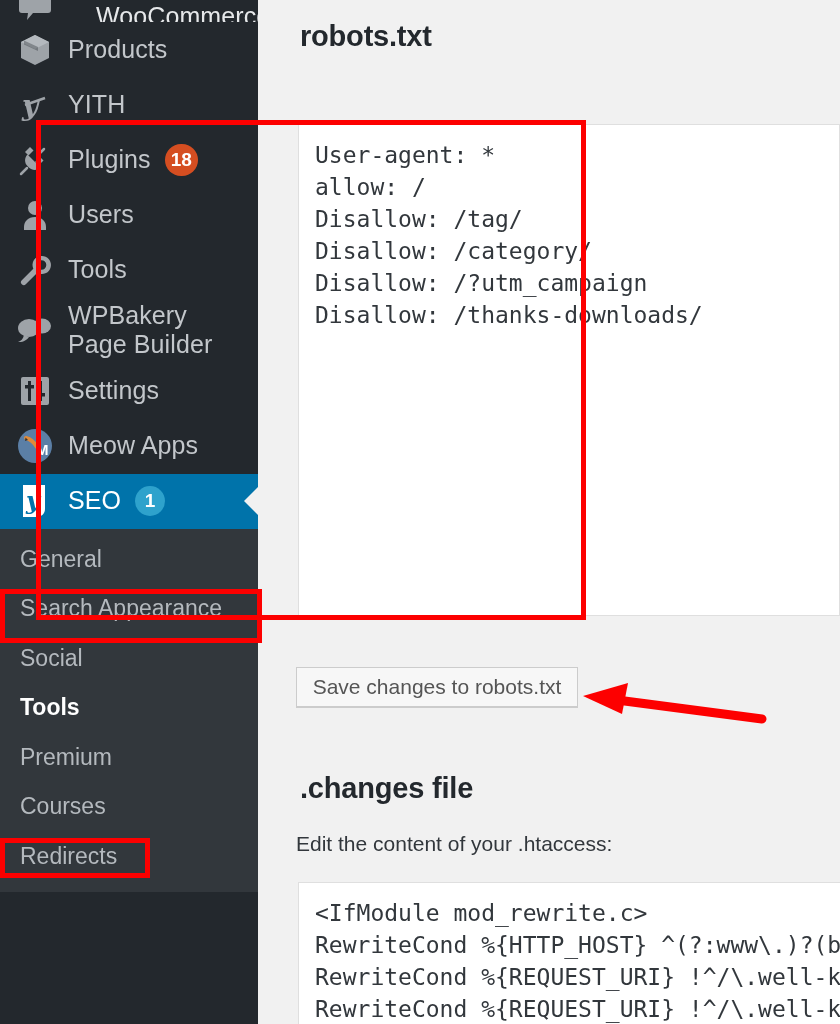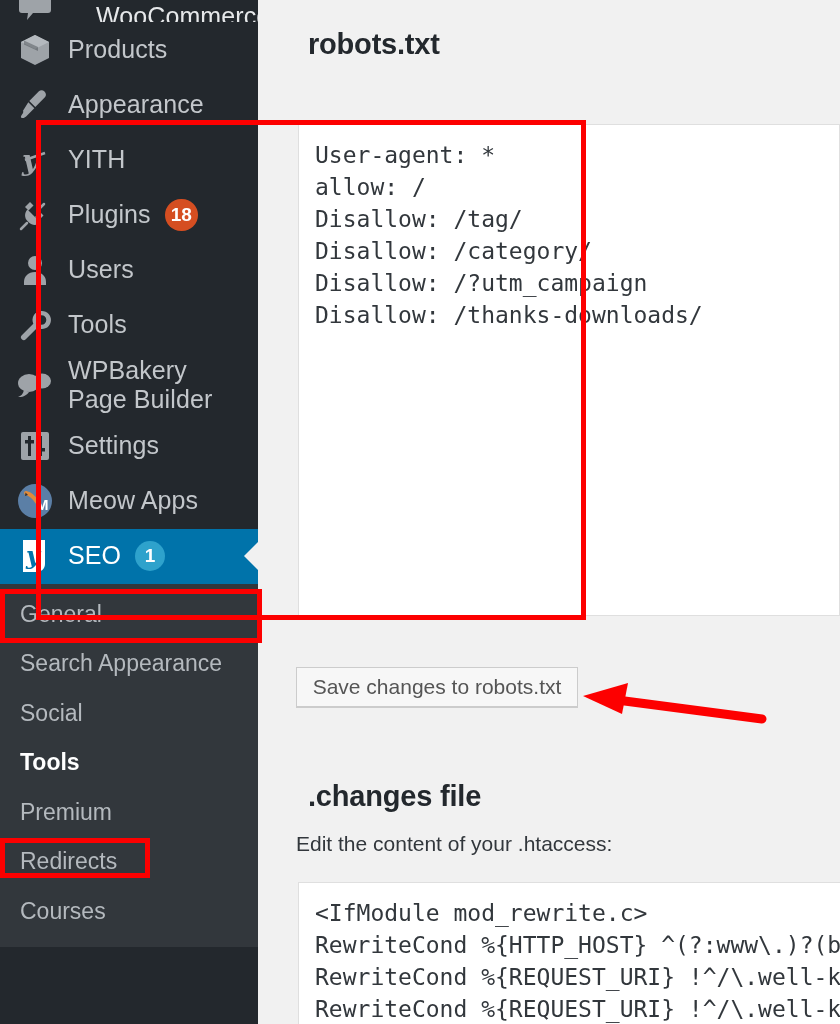--- a/index.html
+++ b/index.html
@@ -126,21 +126,21 @@
   
   #content {
     position: absolute;
     left: 258px; top: 0;
     width: 582px;
     height: 1024px;
     background: #f1f1f1;
     overflow: hidden;
   }
   .sec-title {
-    margin: 12px;
+    margin: 4px;
     padding: 0;
     color: #23282d;
     font-size: 29px;
     font-weight: 600;
     letter-spacing: -0.2px;
   }
   .sec-desc {
     color: #32373c;
     font-size: 21px;
     font-weight: 400;
@@ -240,29 +240,20 @@
       <span class="mi-icon">
         <svg width="34" height="34" viewBox="0 0 34 34">
           <path d="M17 2 3 9v16l14 7 14-7V9L17 2z" fill="#9ea3a8"></path>
           <path d="M17 2 3 9l14 7 14-7-14-7z" fill="#b4b9be"></path>
           <path d="M6 7.5 20 14v4L6 11.5v-4z" fill="#23282d" opacity=".35"></path>
         </svg>
       </span>
       <span class="mi-label">Products</span>
     </div>
 
-    <div class="menu-item">
-      <span class="mi-icon">
-        <svg width="34" height="34" viewBox="0 0 34 34">
-          <path d="M26.5 3.5c1.8 1.8 1.9 4.3.4 5.8l-9.6 9.6-6-6 9.6-9.6c1.5-1.5 3.9-1.5 5.6.2z" fill="#9ea3a8"></path>
-          <path d="M10.3 14.2l6 6-7.2 7.2c-1.4 1.4-3.4 3.2-5.3 2.6-1.3-.4-1.1-2 .2-3.6 1.2-1.4 1.6-2.6 1-3.7l5.3-8.5z" fill="#9ea3a8"></path>
-        </svg>
-      </span>
-      <span class="mi-label">Appearance</span>
-    </div>
 
     <div class="menu-item">
       <span class="mi-icon">
         <svg width="32" height="34" viewBox="0 0 32 34">
           <text x="3" y="27" font-family="DejaVu Serif, serif" font-style="italic" font-size="28" font-weight="700" fill="#9ea3a8">y</text>
           <path d="M6 17 L26 10" stroke="#9ea3a8" stroke-width="2.5" fill="none"></path>
         </svg>
       </span>
       <span class="mi-label">YITH</span>
     </div>
@@ -351,22 +342,22 @@
       </div>
       <span class="seo-arrow"></span>
     </div>
 
     <div id="submenu">
       <a class="sub-item">General</a>
       <a class="sub-item">Search Appearance</a>
       <a class="sub-item">Social</a>
       <a class="sub-item current">Tools</a>
       <a class="sub-item">Premium</a>
+      <a class="sub-item">Courses</a>
       <a class="sub-item">Redirects</a>
-      <a class="sub-item">Courses</a>
     </div>
   </nav>
 
   <main id="content">
 
     <h2 class="sec-title" id="robots-title">robots.txt</h2>
 
     <div class="code-area" id="robots-textarea">User-agent: *
 allow: /
 Disallow: /tag/

